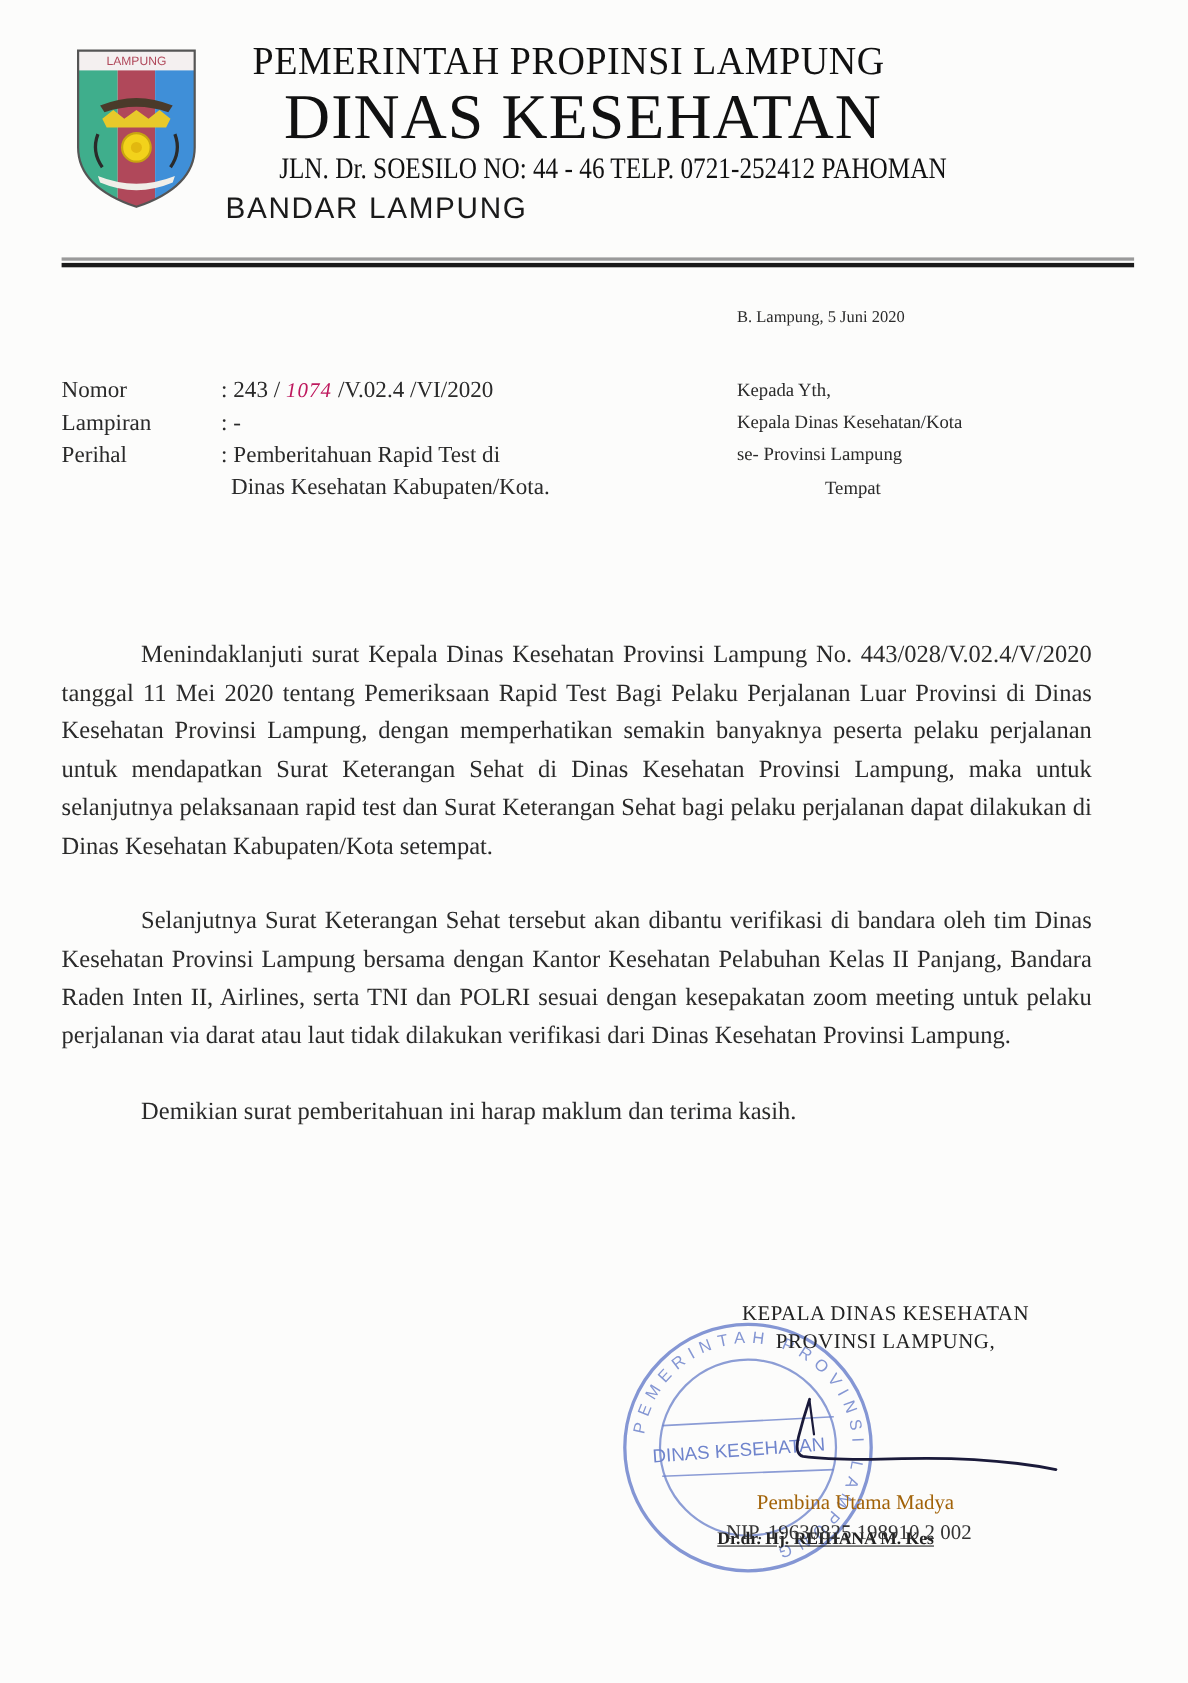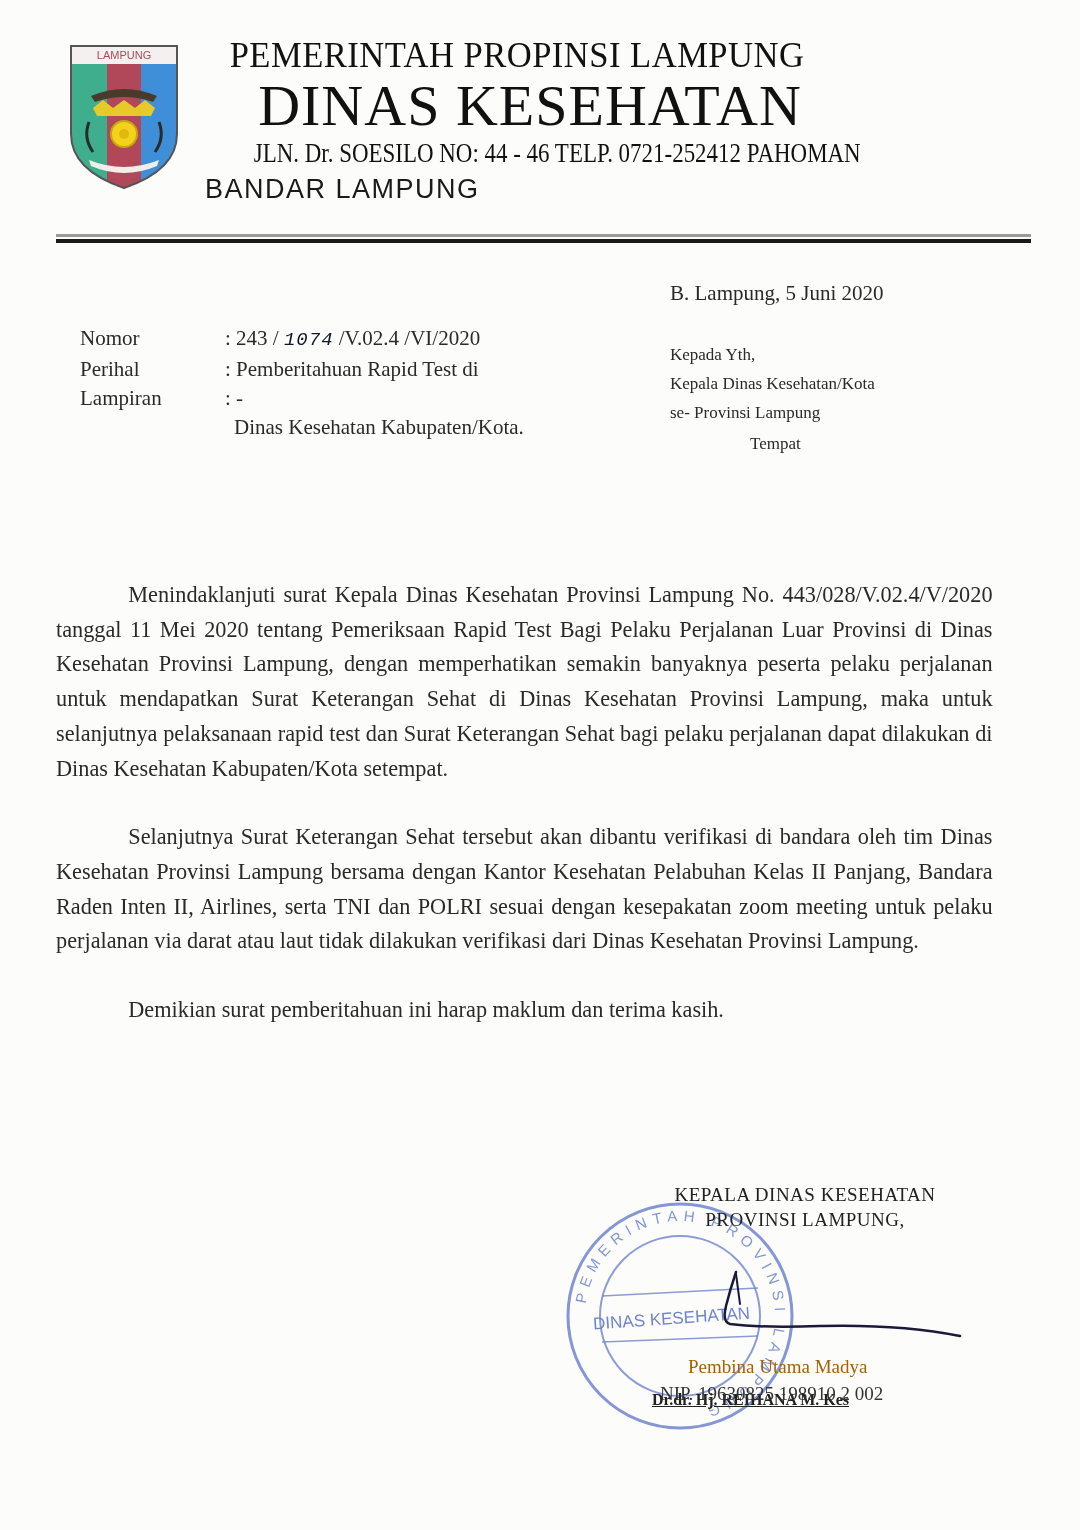--- a/index.html
+++ b/index.html
@@ -32,29 +32,29 @@
       font-family: "Liberation Sans", sans-serif;
       font-size: 27px; color: #1a1a1a; letter-spacing: 1.5px; white-space: nowrap;
     }
     .kop-rule {
       left: 56px; top: 234px; width: 975px; height: 10px;
     }
     .kop-rule .thin { height: 3px; background: #9a9a9a; }
     .kop-rule .thick { height: 4px; margin-top: 2px; background: #1a1a1a; }
 
     
-    .place-date { left: 670px; top: 281px; font-size: 21px; white-space: nowrap; }
+    .place-date { left: 670px; top: 281px; font-size: 15px; white-space: nowrap; }
 
-    .meta { left: 56px; top: 324px; font-size: 21px; line-height: 29px; margin-left: 24px; }
+    .meta { left: 56px; top: 340px; font-size: 21px; line-height: 29px; }
     .meta-row { display: flex; }
     .meta-label { width: 145px; }
     .meta-val { white-space: nowrap; }
     .handwritten {
-      font-family: Liberation Mono, monospace; font-size: 19px; font-style: italic;
-      letter-spacing: 1px; color: #0f172a;
+      font-family: Liberation Serif, serif; font-size: 19px; font-style: italic;
+      letter-spacing: 1px; color: #be185d;
     }
 
     .recipient { left: 670px; top: 340px; font-size: 17px; line-height: 29px; }
     .recipient .tempat { padding-left: 80px; margin-top: 2px; }
 
     
     .body-text {
       left: 56px; top: 578px; width: 946px;
       font-size: 22.5px; line-height: 34.7px; text-align: justify;
       transform: scaleX(0.99); transform-origin: left top;
@@ -117,26 +117,26 @@
 <div class="abs place-date">B. Lampung, 5 Juni  2020</div>
 
 <div class="abs meta">
   <div class="meta-row">
     <span class="meta-label">Nomor</span>
     <span class="meta-val" style="margin-left:0">
       <span>: 243 / </span><span class="handwritten">1074</span><span> /V.02.4 /VI/2020</span>
     </span>
   </div>
   <div class="meta-row">
+    <span class="meta-label">Lampiran</span>
+    <span class="meta-val">: -</span>
+  </div>
+  <div class="meta-row">
     <span class="meta-label">Perihal</span>
     <span class="meta-val">: Pemberitahuan Rapid Test di</span>
-  </div>
-  <div class="meta-row">
-    <span class="meta-label">Lampiran</span>
-    <span class="meta-val">: -</span>
   </div>
   <div class="meta-row">
     <span class="meta-label"></span>
     <span class="meta-val" style="padding-left:9px">Dinas Kesehatan Kabupaten/Kota.</span>
   </div>
 </div>
 
 <div class="abs recipient">
   <div>Kepada Yth,</div>
   <div>Kepala Dinas Kesehatan/Kota</div>

